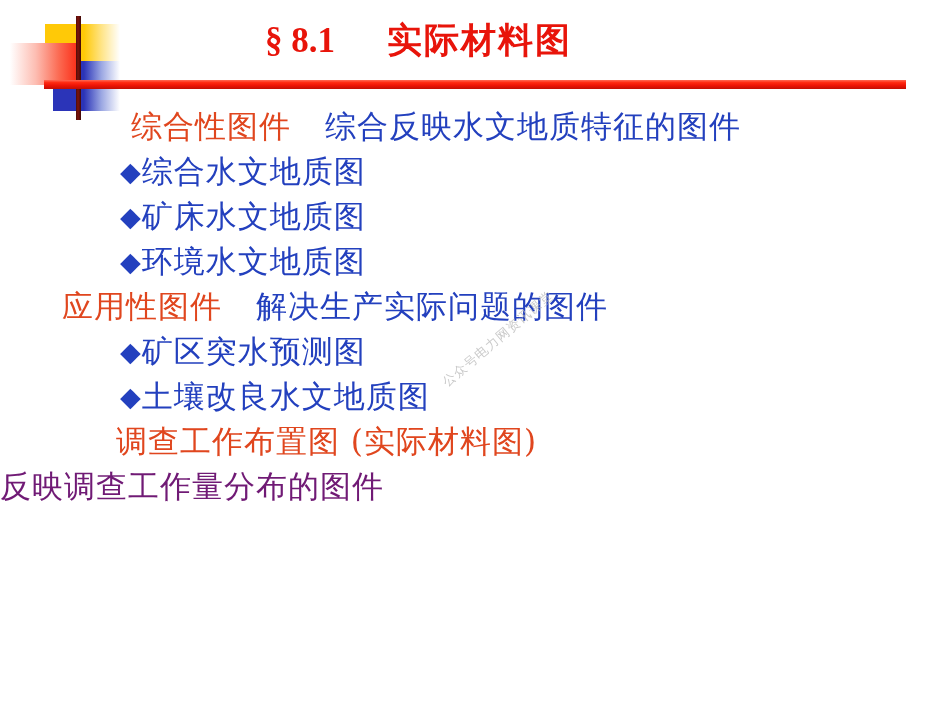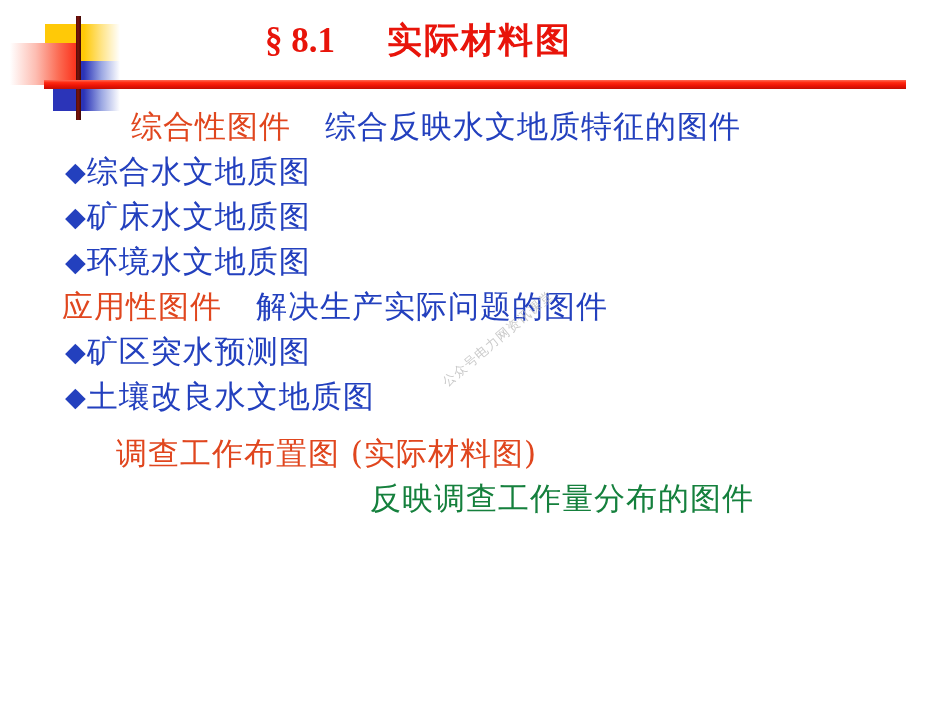--- a/index.html
+++ b/index.html
@@ -119,44 +119,41 @@
   }
   .head-line .desc {
     color: #2340BE;
     letter-spacing: 1px;
   }
   .gap {
     display: inline-block;
     width: 34px;
   }
   .bullet-line {
-    padding-left: 65px;
+    padding-left: 120px;
     color: #2340BE;
   }
   .bullet-line .marker {
     color: #2340BE;
     font-size: 27px;
     font-family: "DejaVu Sans", "Liberation Sans", sans-serif;
     margin-right: 1px;
     vertical-align: 1px;
   }
   .bullet-line .txt {
     letter-spacing: 1px;
   }
   .foot-red {
     padding-left: 116px;
     color: #E0461E;
     letter-spacing: 1px;
-    margin-top: 12px;
   }
   .foot-blue {
-    padding-left: 128px;
-    color: #15803d;
-    letter-spacing: 1px;
-    text-align: right;
+    color: #701a75;
+    letter-spacing: 1px;
   }
 
   
   #watermark {
     position: absolute;
     left: 398px;
     top: 330px;
     width: 200px;
     text-align: center;
     transform: rotate(-40deg);

